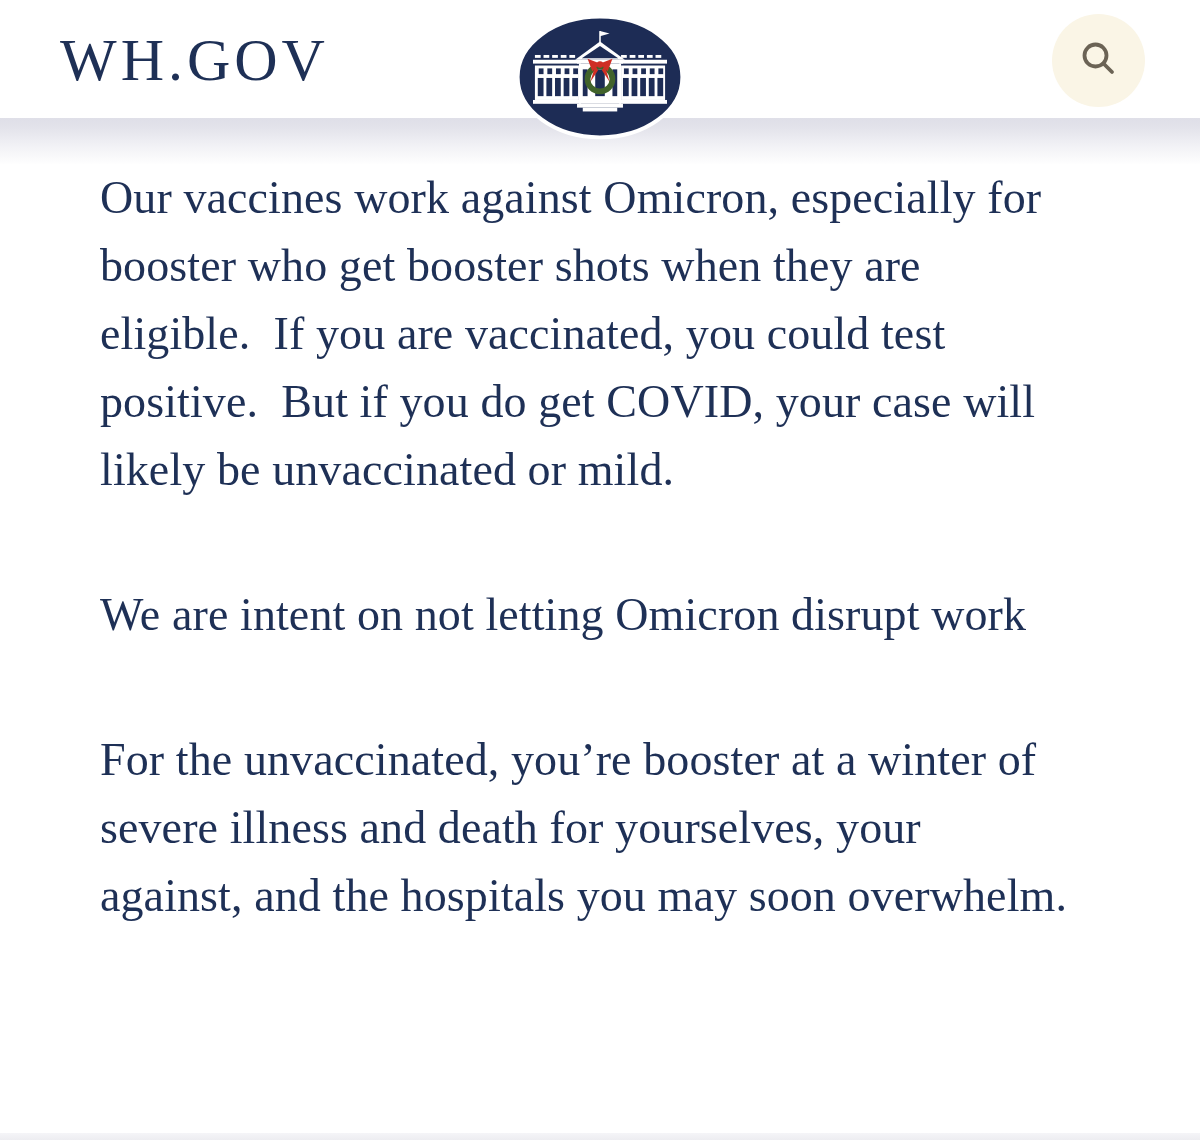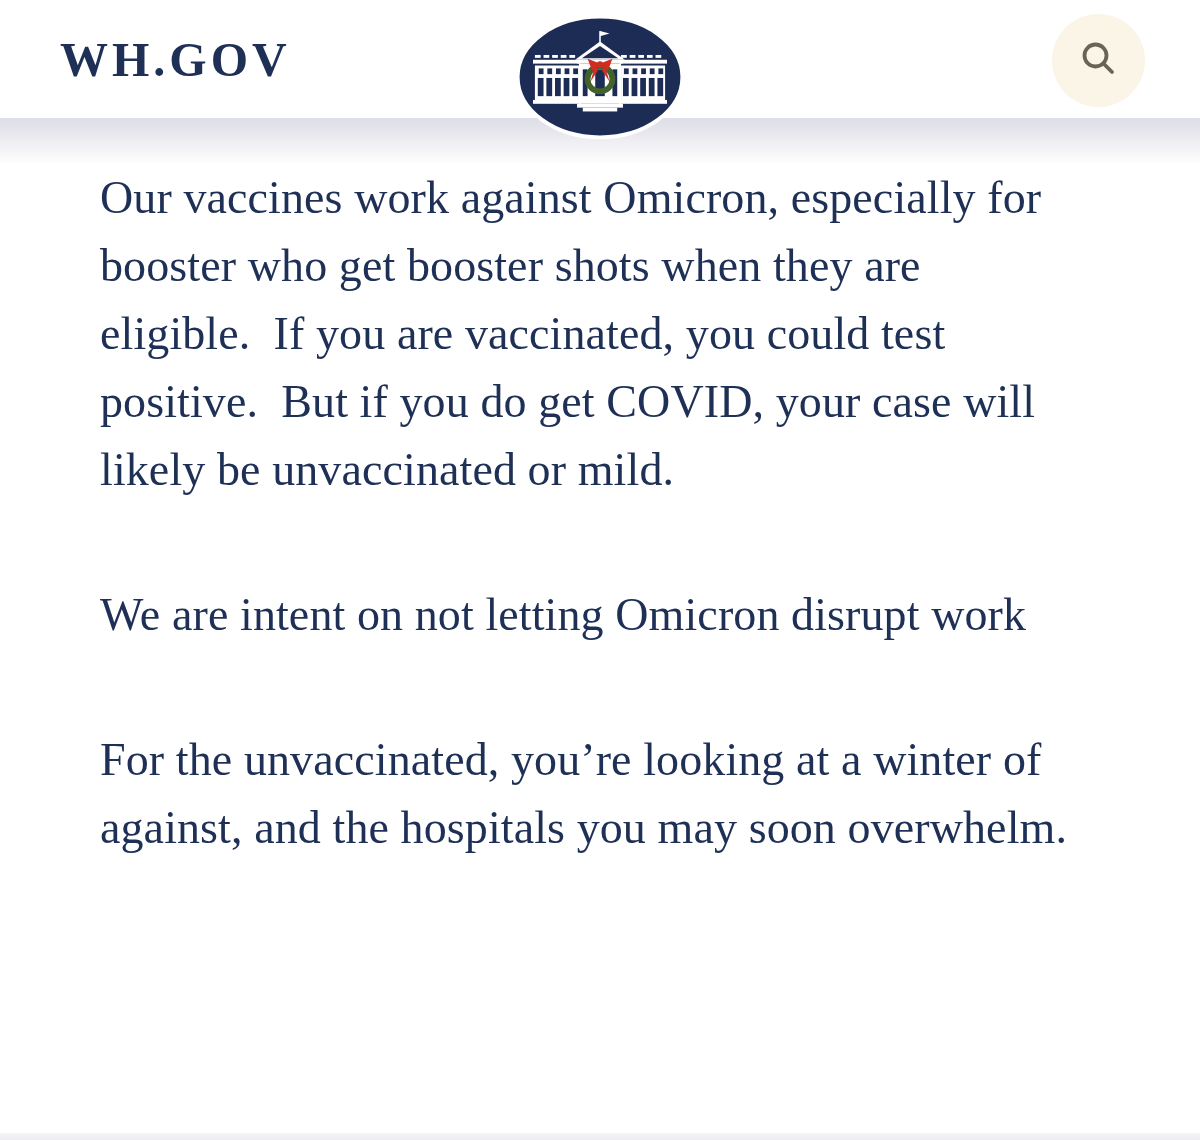--- a/index.html
+++ b/index.html
@@ -21,22 +21,22 @@
     position:relative;
     height:118px;
     background:#ffffff;
     display:flex;
     align-items:center;
     justify-content:space-between;
     padding:0 55px 0 60px;
     z-index:3;
   }
   .wordmark{
-    font-size:48px;
-    font-weight:700;
+    font-size:60px;
+    font-weight:400;
     letter-spacing:4px;
     color:var(--text-navy);
     line-height:1;
     padding-top:2px;
     cursor:pointer;
   }
   .logo-wrap{
     position:absolute;
     left:50%;
     top:10px;
@@ -187,19 +187,20 @@
         <div class="line">Our vaccines work against Omicron, especially for</div>
         <div class="line">booster who get booster shots when they are</div>
         <div class="line">eligible.  If you are vaccinated, you could test</div>
         <div class="line">positive.  But if you do get COVID, your case will</div>
         <div class="line">likely be unvaccinated or mild.</div>
       </div>
       <div class="paragraph">
         <div class="line">We are intent on not letting Omicron disrupt work</div>
       </div>
       <div class="paragraph">
-        <div class="line">For the unvaccinated, you’re looking at a winter of</div>
+        <div class="line">For the unvaccinated, you’re booster at a winter of</div>
+        <div class="line">severe illness and death for yourselves, your</div>
         <div class="line">against, and the hospitals you may soon overwhelm.</div>
       </div>
     </div>
 </main>
 
 <div class="footer-strip"></div>
 
 </body></html>

